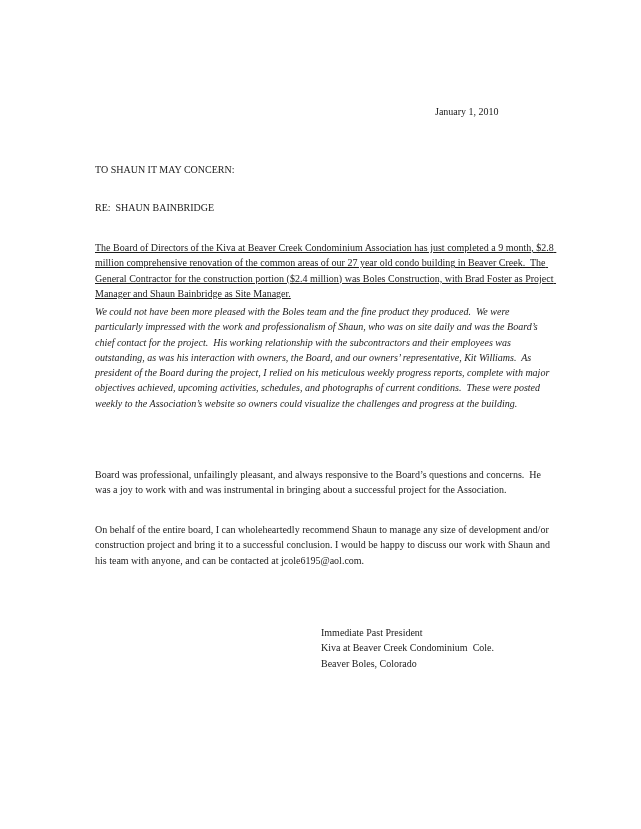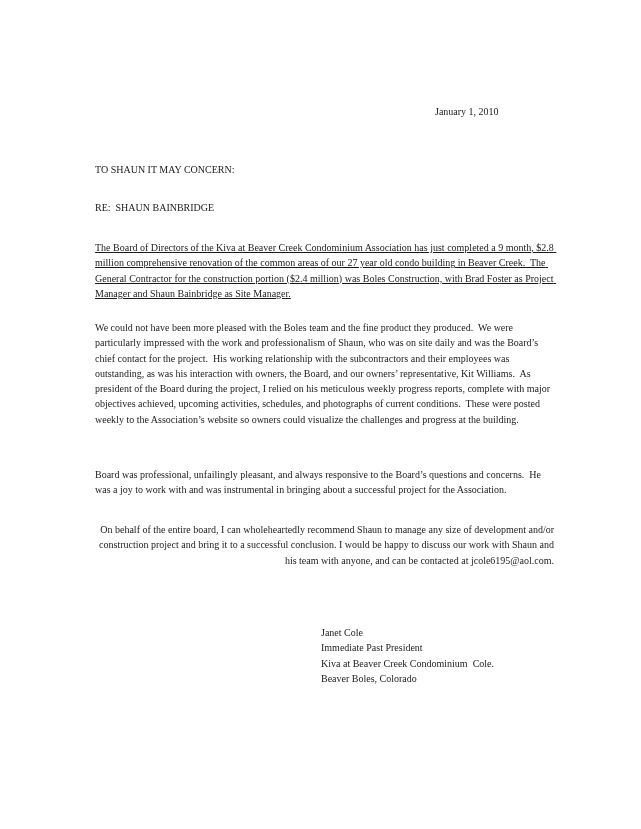--- a/index.html
+++ b/index.html
@@ -34,23 +34,23 @@
     top: 200px;
     white-space: pre;
   }
   .body-para {
     left: 95px;
     width: 459px;
     white-space: pre-wrap;
     text-align: left;
   }
   .para-1 { top: 240px; text-decoration: underline; }
-  .para-2 { top: 320px; }
+  .para-2 { top: 304px; font-style: italic; }
   .para-3 { top: 467px; }
-  .para-4 { top: 522px; text-align: right; }
+  .para-4 { top: 522px; }
   .signature-block {
     left: 321px;
     top: 625px;
   }
   .signature-block div {
     white-space: pre;
   }
 </style>
 </head>
 <body>
@@ -65,19 +65,18 @@
 
   <div class="abs body-para para-1">The Board of Directors of the Kiva at Beaver Creek Condominium Association has just completed a 9 month, $2.8 million comprehensive renovation of the common areas of our 27 year old condo building in Beaver Creek.  The General Contractor for the construction portion ($2.4 million) was Boles Construction, with Brad Foster as Project Manager and Shaun Bainbridge as Site Manager.</div>
 
   <div class="abs body-para para-2">We could not have been more pleased with the Boles team and the fine product they produced.  We were particularly impressed with the work and professionalism of Shaun, who was on site daily and was the Board’s chief contact for the project.  His working relationship with the subcontractors and their employees was outstanding, as was his interaction with owners, the Board, and our owners’ representative, Kit Williams.  As president of the Board during the project, I relied on his meticulous weekly progress reports, complete with major objectives achieved, upcoming activities, schedules, and photographs of current conditions.  These were posted weekly to the Association’s website so owners could visualize the challenges and progress at the building.</div>
 
   <div class="abs body-para para-3">Board was professional, unfailingly pleasant, and always responsive to the Board’s questions and concerns.  He was a joy to work with and was instrumental in bringing about a successful project for the Association.</div>
 
   <div class="abs body-para para-4">On behalf of the entire board, I can wholeheartedly recommend Shaun to manage any size of development and/or construction project and bring it to a successful conclusion. I would be happy to discuss our work with Shaun and his team with anyone, and can be contacted at jcole6195@aol.com.</div>
 
   <div class="abs signature-block">
-    <div>Janet Cole</div>
     <div>Immediate Past President</div>
     <div>Kiva at Beaver Creek Condominium  Cole.</div>
     <div>Beaver Boles, Colorado</div>
   </div>
 
 </div>
 
 </body></html>

